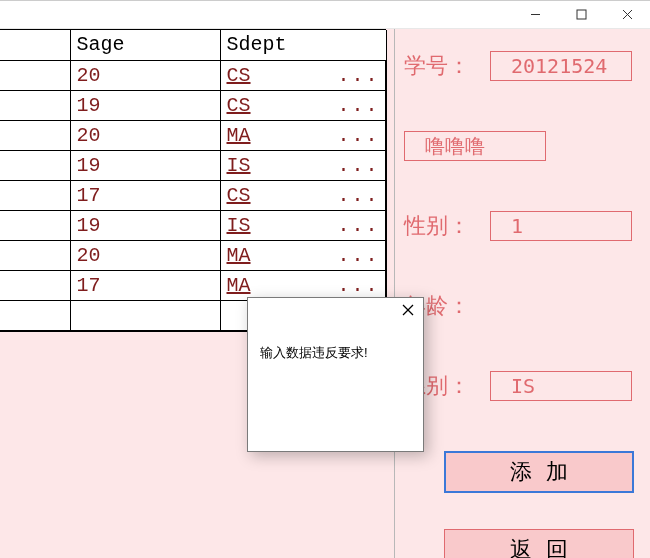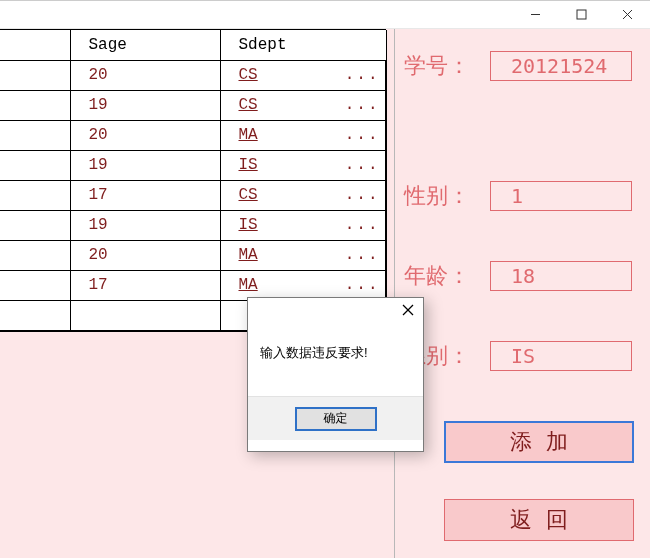--- a/index.html
+++ b/index.html
@@ -51,23 +51,23 @@
   }
   table {
     border-collapse: collapse;
     width: 100%;
     table-layout: fixed;
   }
   th, td {
     border: 1px solid #000;
     border-top: none;
     height: 30px;
-    padding: 0 18px;
+    padding: 0 6px;
     text-align: left;
-    font-size: 16px;
+    font-size: 20px;
     font-family: "Consolas", "Courier New", monospace;
     font-weight: normal;
     vertical-align: middle;
     overflow: hidden;
     white-space: nowrap;
   }
   col.c0 { width: 70px; }
   col.c1 { width: 150px; }
   col.c2 { width: 166px; }
   th { color: #000; background: #fff; }
@@ -112,21 +112,21 @@
     background: #fde7e8;
     outline: none;
   }
   .btn {
     display: block;
     margin-left: 48px;
     width: 190px;
     height: 42px;
     background: #f9c9cb;
     border: 2px solid #3b78d8;
-    color: #7f1d1d;
+    color: #000000;
     font-size: 22px;
     letter-spacing: 14px;
     text-indent: 14px;
     font-family: "SimSun", serif;
   }
   .btn.return {
     margin-top: 36px;
     border: 1px solid #e06a6f;
   }
   .btn-wrap { margin-top: 10px; }
@@ -260,28 +260,28 @@
       </table>
     </div>
   </div>
 
   <div class="right-panel">
     <div class="field">
       <span class="label">学号：</span>
       <input value="20121524" style="">
     </div>
     <div class="field">
+      <input value="噜噜噜" style="">
     </div>
     <div class="field">
       <span class="label">性别：</span>
       <input value="1" style="">
     </div>
     <div class="field">
       <span class="label">年龄：</span>
-      <input value="18" style="">
     </div>
     <div class="field">
       <span class="label">系别：</span>
       <input value="IS" style="">
     </div>
     <div class="btn-wrap">
       <button class="btn">添加</button>
       <button class="btn return">返回</button>
     </div>
   </div>
@@ -289,17 +289,14 @@
   <div class="dialog">
     <div class="dtitle">
       <span>
         <svg viewBox="0 0 14 14">
             <line x1="2" y1="2" x2="12" y2="12" stroke="#000" stroke-width="1.3"></line>
             <line x1="12" y1="2" x2="2" y2="12" stroke="#000" stroke-width="1.3"></line>
           </svg>
       </span>
     </div>
     <div class="dmsg">输入数据违反要求!</div>
-    <div class="dbtns">
-      <button class="dbtn">确定</button>
-    </div>
   </div>
 </div>
 
 </body></html>

